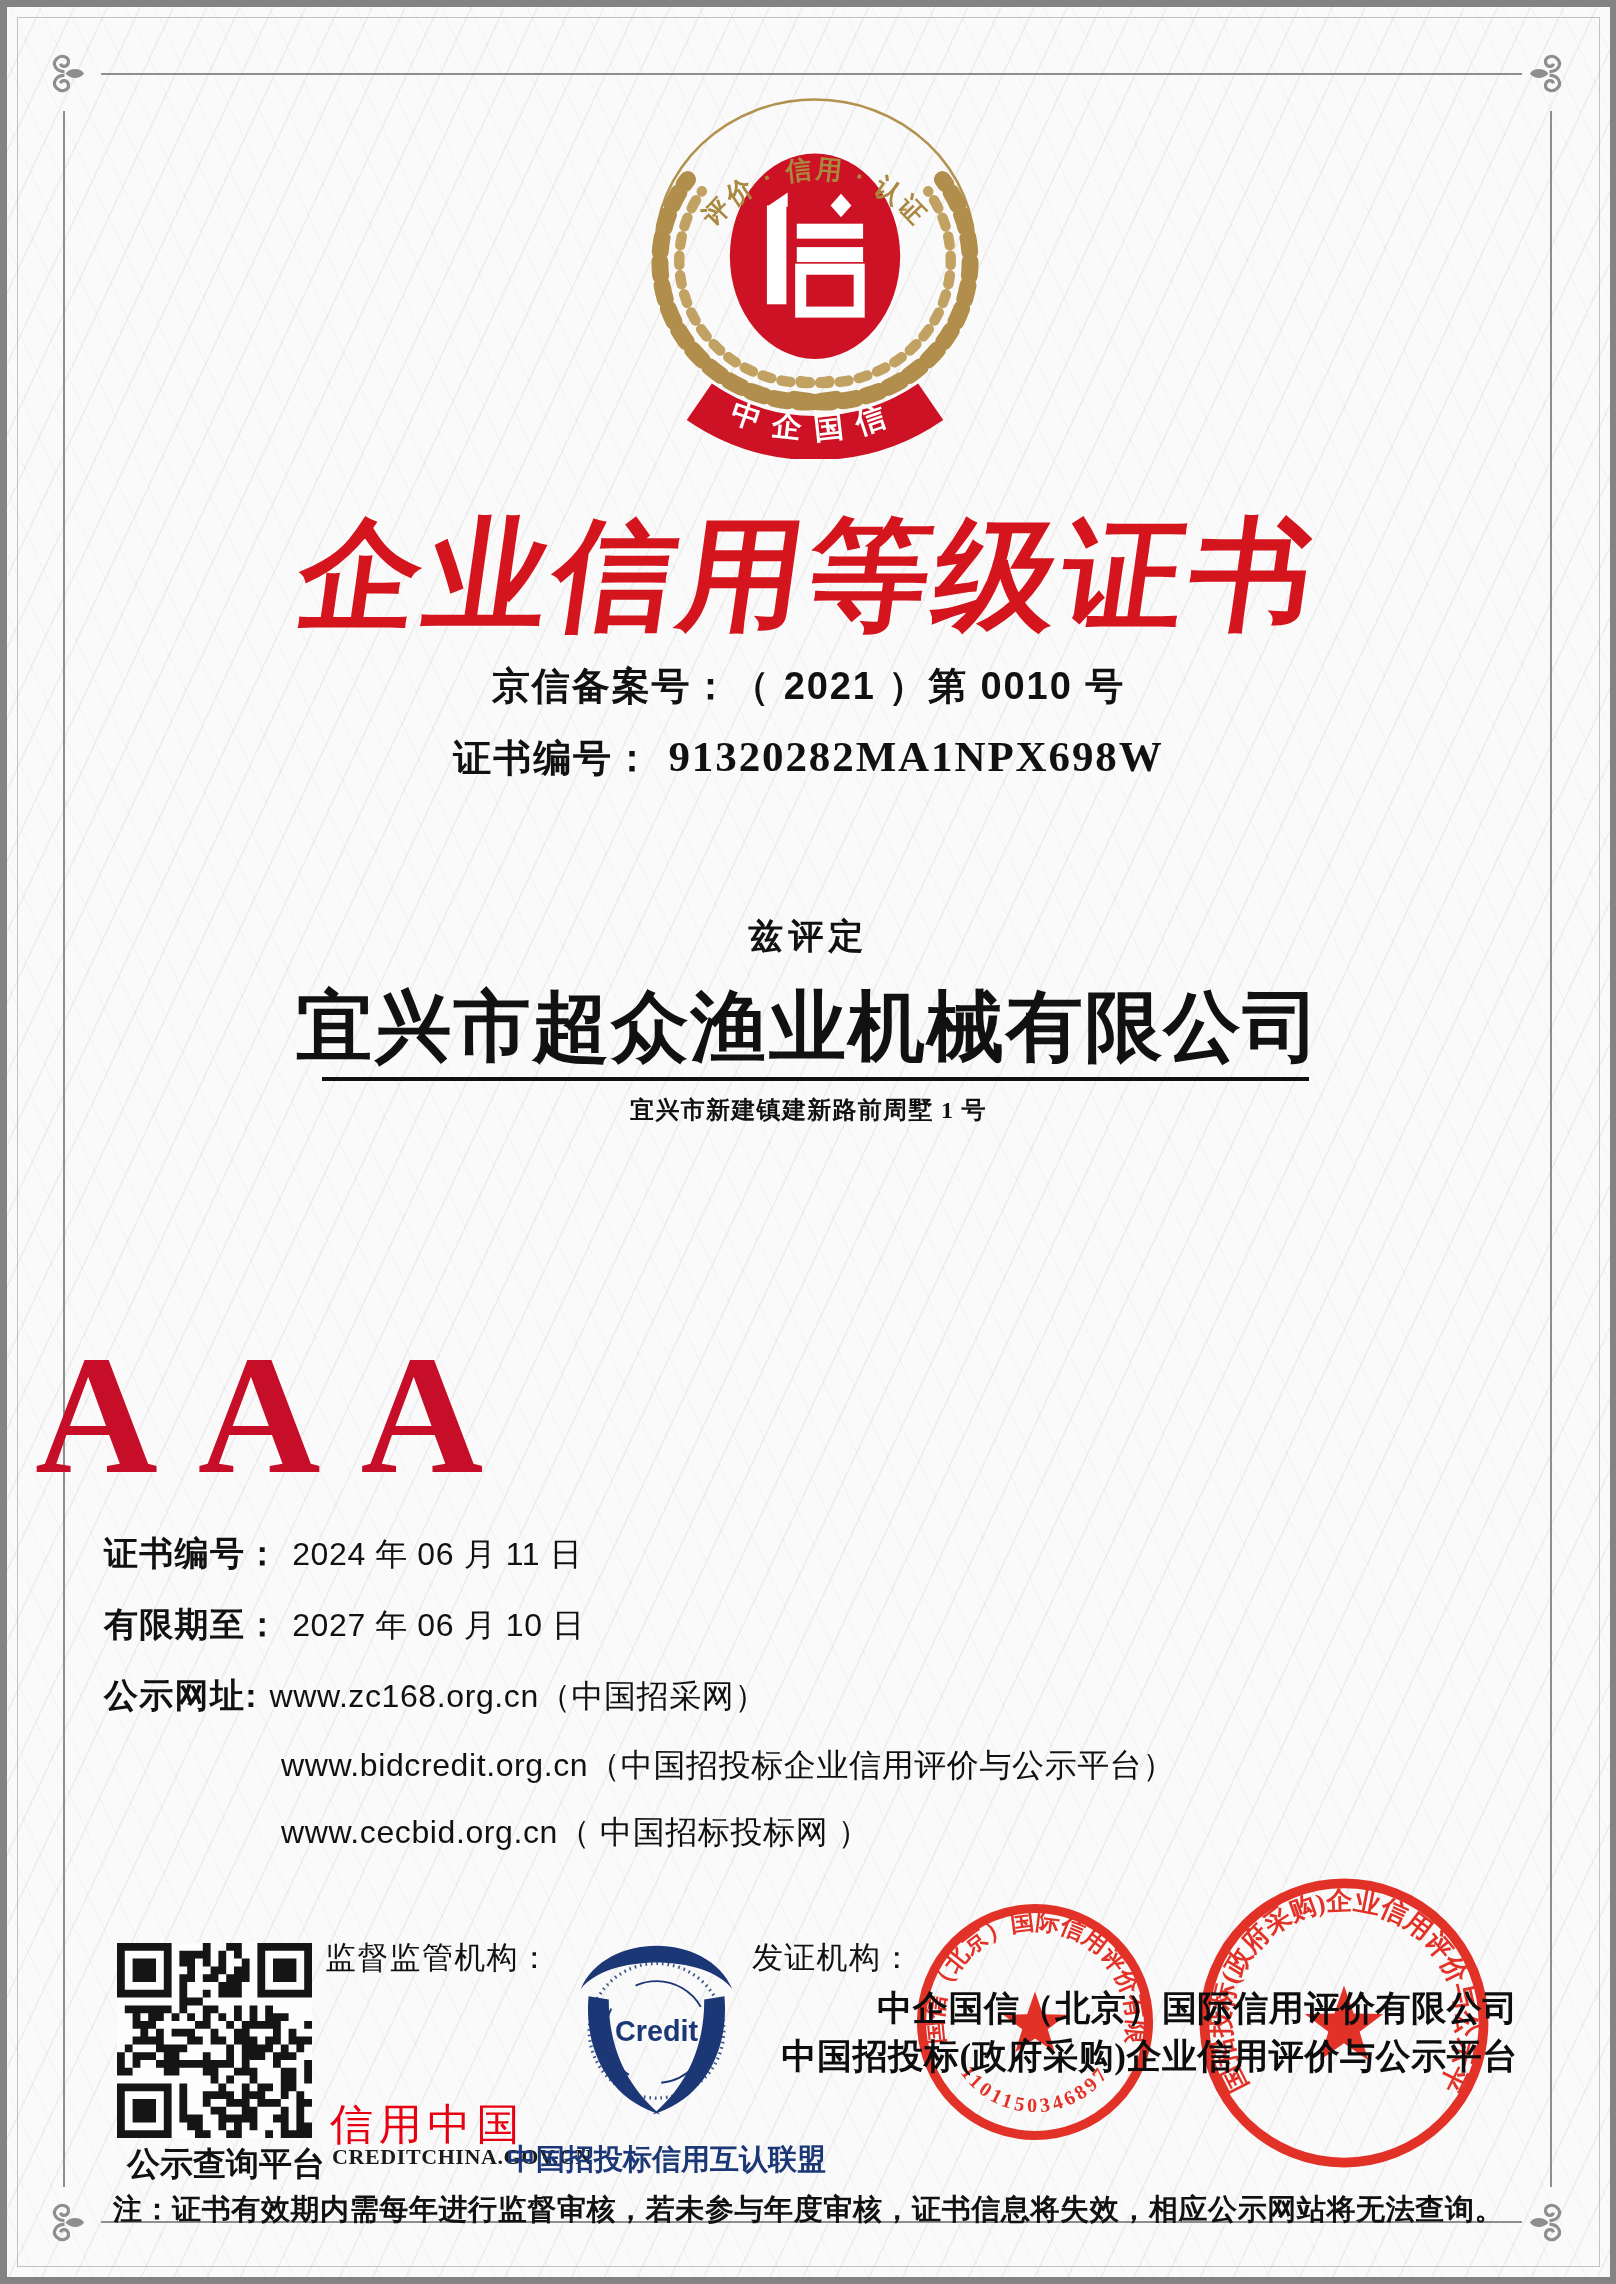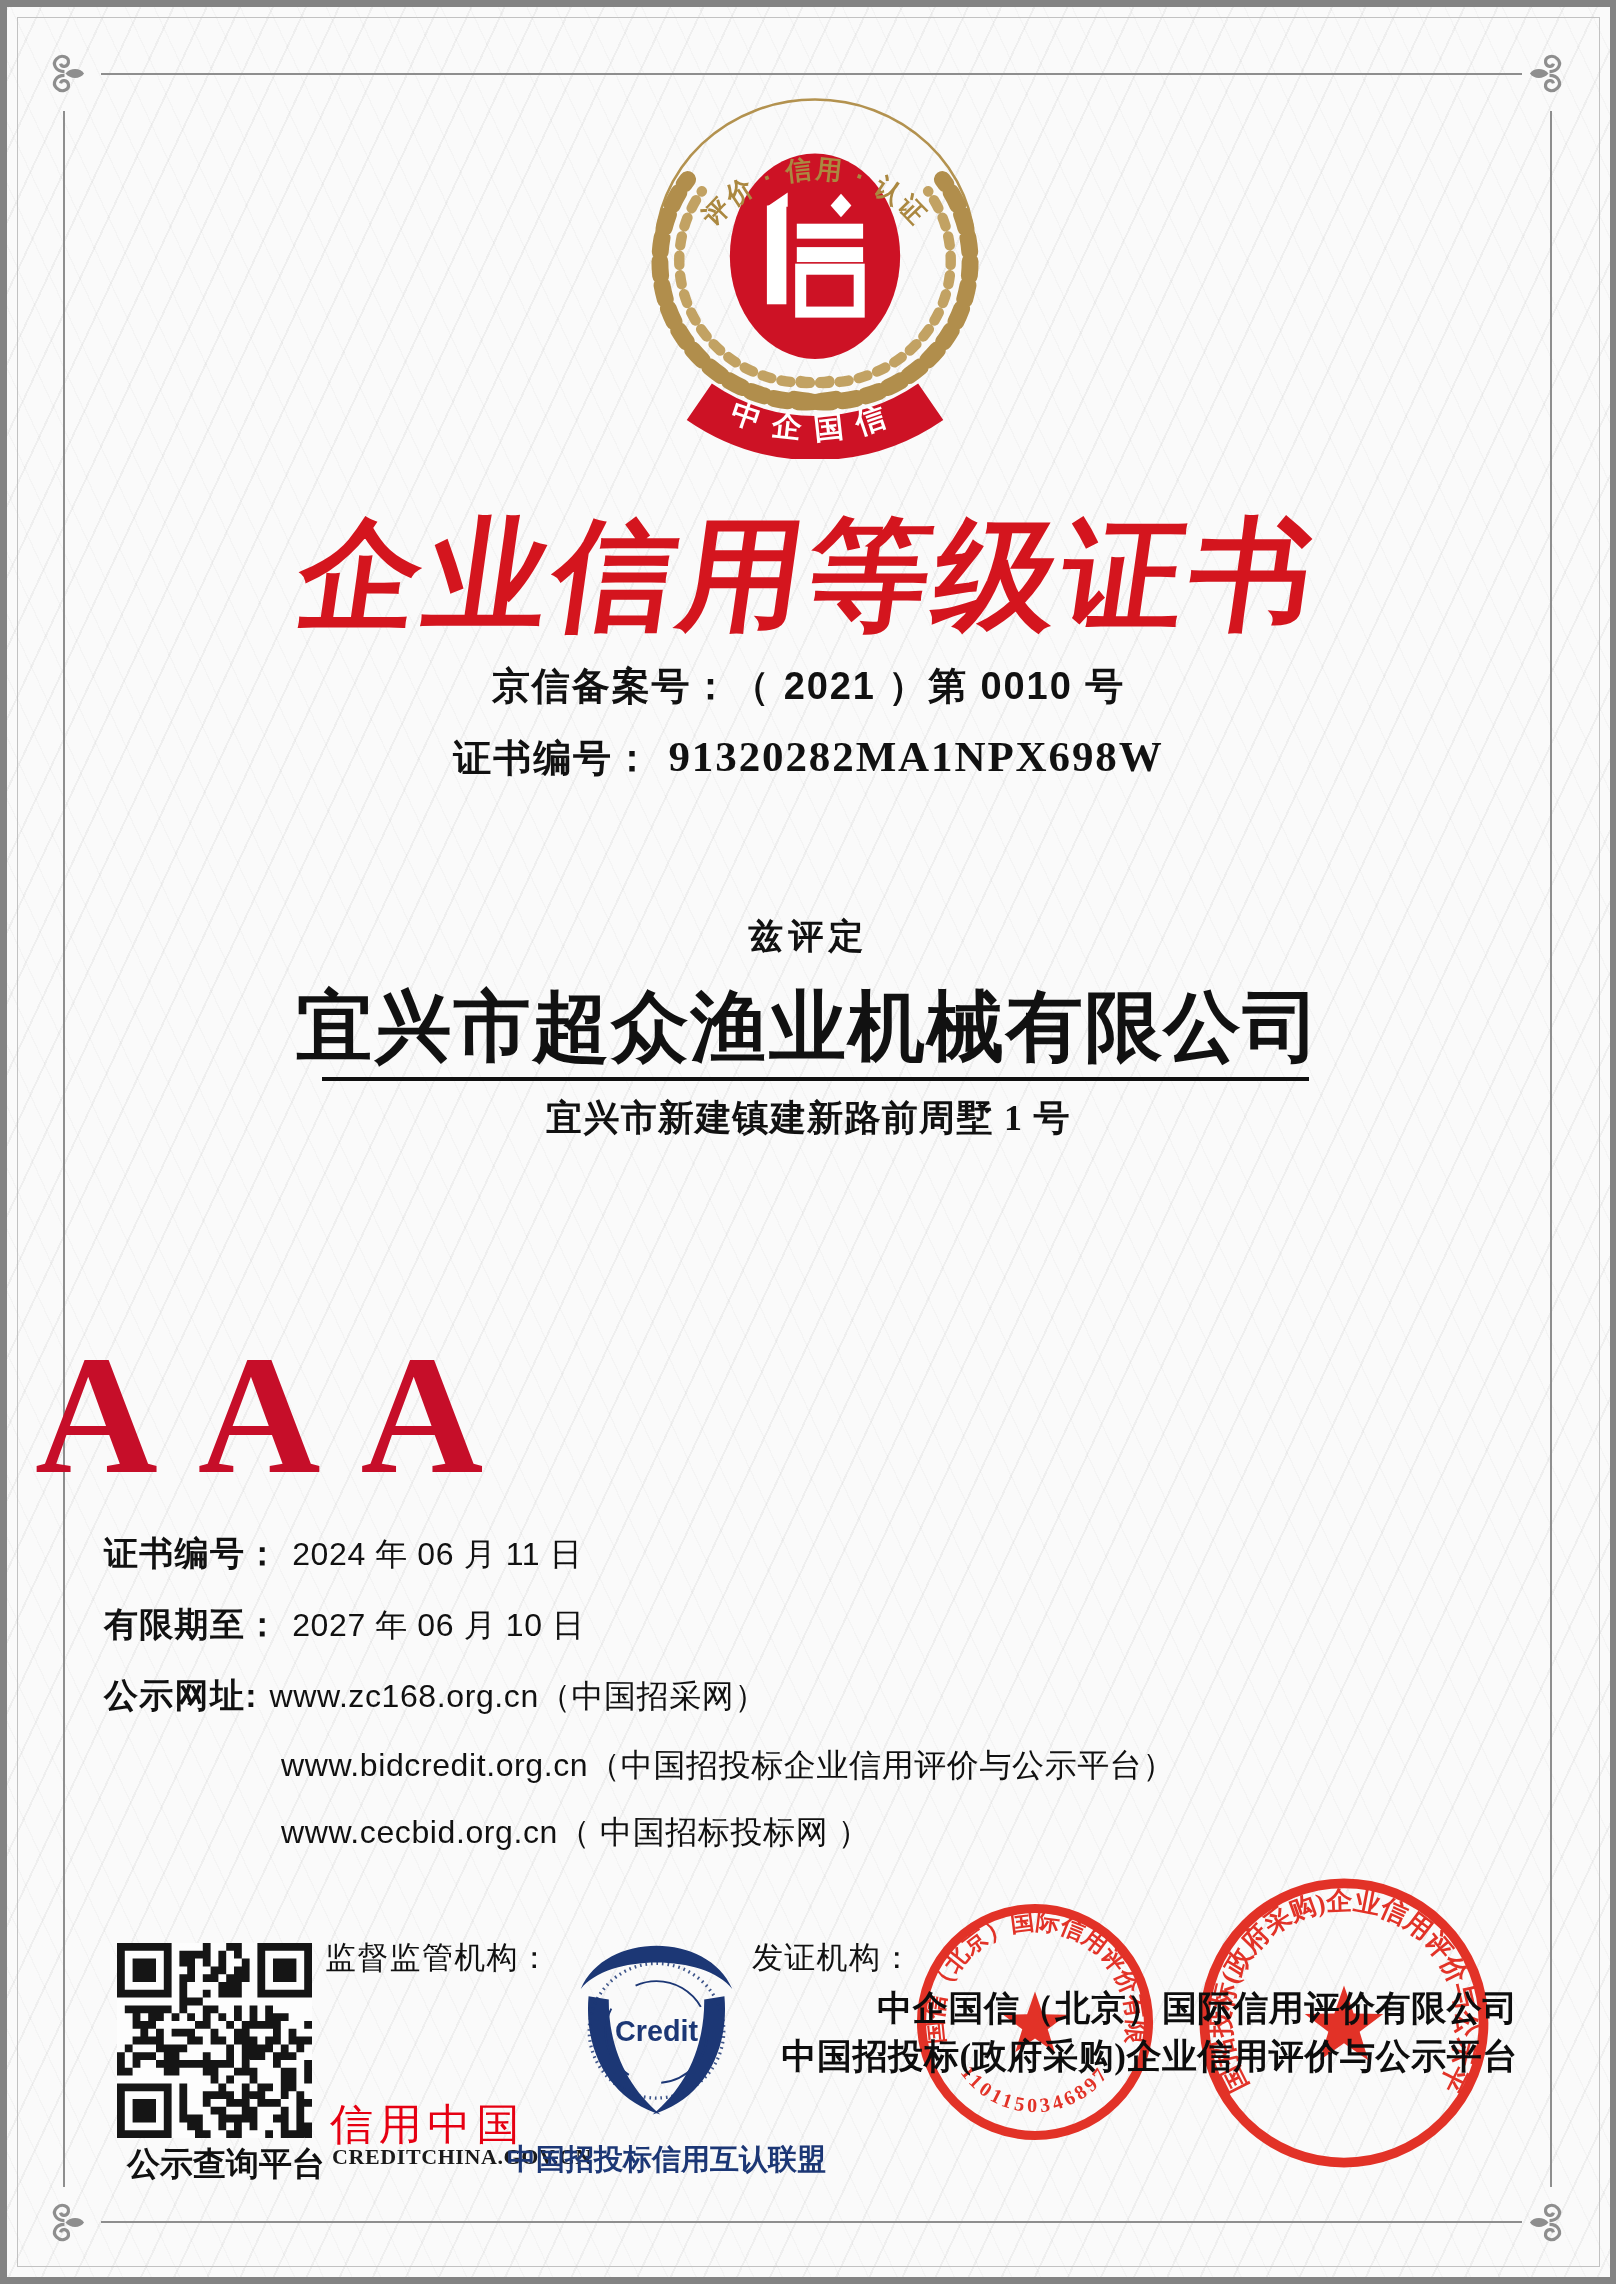--- a/index.html
+++ b/index.html
@@ -49,21 +49,21 @@
     font-family:"Liberation Serif",serif;font-size:35px;font-weight:700;letter-spacing:5.2px;
   }
   .company{
     position:absolute;left:0;top:969px;width:100%;text-align:center;
     font-family:"Liberation Serif",serif;font-size:77px;font-weight:900;
     letter-spacing:1.9px;white-space:nowrap;
   }
   .company-rule{position:absolute;left:315px;top:1070px;width:987px;height:3.9px;background:#101010;}
   .address{
     position:absolute;left:0;top:1087px;width:100%;text-align:center;
-    font-family:"Liberation Serif",serif;font-size:36px;font-weight:700;letter-spacing:1.3px;
+    font-family:"Liberation Serif",serif;font-size:24px;font-weight:700;letter-spacing:1.3px;
   }
   .grade{
     position:absolute;left:0;top:1311px;width:100%;text-align:left;
     font-family:"Liberation Serif",serif;font-size:170px;font-weight:700;
     letter-spacing:40px;padding-left:28px;box-sizing:border-box;color:#c60e29;
   }
   .info{position:absolute;left:97px;top:1524px;}
   .info-row{display:flex;align-items:baseline;margin-bottom:25px;white-space:nowrap;}
   .info-row .lbl{font-size:34px;font-weight:700;letter-spacing:1.3px;margin-right:11.7px;}
   .info-row .val{font-size:32px;letter-spacing:0.6px;}
@@ -251,15 +251,16 @@
     <text class="st-ring" font-size="35">
       <textPath href="#stamp-top-r" startOffset="50%" text-anchor="middle">中国招投标(政府采购)企业信用评价与公示平台</textPath>
     </text>
   </svg>
 
   <div class="issuers">
     <div class="issuer-line">中企国信（北京）国际信用评价有限公司</div>
     <div class="issuer-line">中国招投标(政府采购)企业信用评价与公示平台</div>
   </div>
 
+  <div class="note">注：证书有效期内需每年进行监督审核，若未参与年度审核，证书信息将失效，相应公示网站将无法查询。</div>
 
 </div>
 
 
 </body></html>

